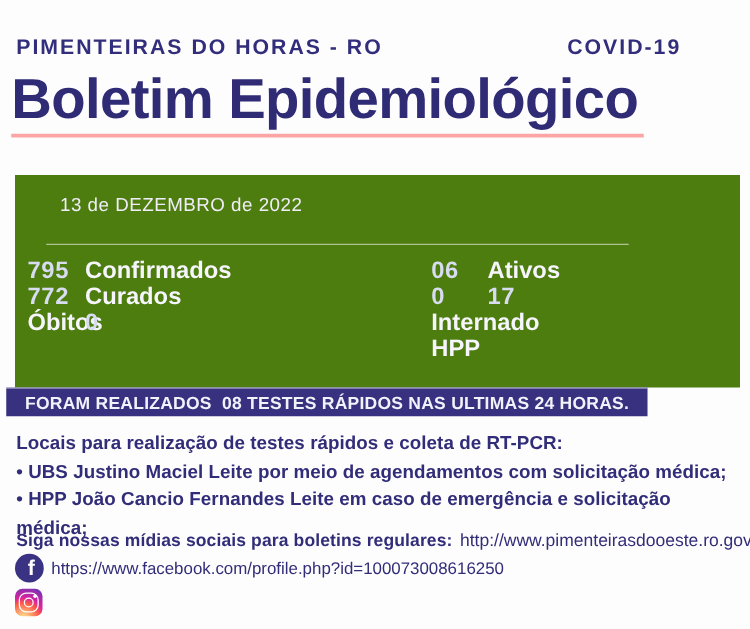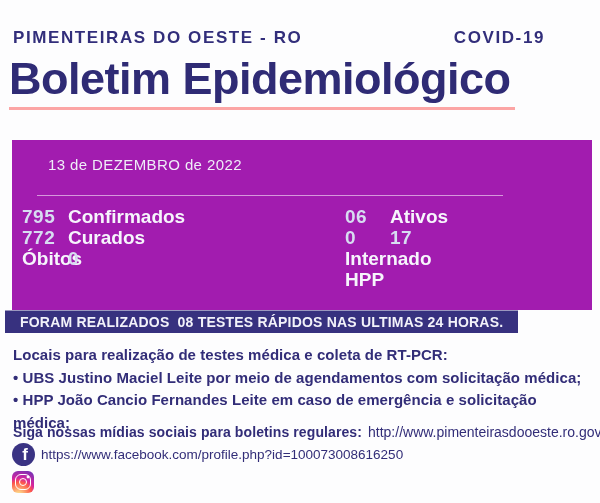--- a/index.html
+++ b/index.html
@@ -27,21 +27,21 @@
     font-size:45px; font-weight:700; letter-spacing:-0.5px;
     color:#2f2b75; line-height:48px;
     display:inline-block;
     border-bottom:3px solid #fca5a5;
     padding-bottom:4px; padding-right:4px;
   }
 
   
   .stats-panel {
     position:absolute; left:12px; top:140px; width:580px; height:170px;
-    background:#a21caf;
+    background:#4d7c0f;
     box-sizing:border-box;
   }
   .date-label {
     position:absolute; left:36px; top:16px;
     font-size:15px; letter-spacing:0.4px; color:#efedf8; font-weight:500;
   }
   .date-separator {
     position:absolute; left:25px; top:55px; width:466px; height:1px;
     background:rgba(255,255,255,0.55);
   }
@@ -119,21 +119,21 @@
     border:1.6px solid #ffffff; box-sizing:border-box;
     box-shadow:5px -5px 0 -2.6px #ffffff;
   }
 </style>
 </head>
 <body>
 
 <div class="page">
 
   <div class="topbar">
-    <span>PIMENTEIRAS DO OESTE - RO</span>
+    <span>PIMENTEIRAS DO HORAS - RO</span>
     <span>COVID-19</span>
   </div>
 
   <div class="title">Boletim Epidemiológico</div>
 
   <div class="stats-panel">
     <div class="date-label">13 de DEZEMBRO de 2022</div>
     <div class="date-separator"></div>
     <div class="stats-grid">
       <span class="stat-value">795</span>
@@ -148,21 +148,21 @@
       <span class="stat-value">17</span>
       <span class="stat-label">Óbitos</span>
       <span class="stat-value">0</span>
       <span class="stat-label">Internado HPP</span>
     </div>
   </div>
 
   <div class="tests-banner">FORAM REALIZADOS  08 TESTES RÁPIDOS NAS ULTIMAS 24 HORAS.</div>
 
   <div class="locations">
-    <div>Locais para realização de testes médica e coleta de RT-PCR:</div>
+    <div>Locais para realização de testes rápidos e coleta de RT-PCR:</div>
     <div>• UBS Justino Maciel Leite por meio de agendamentos com solicitação médica;</div>
     <div>• HPP João Cancio Fernandes Leite em caso de emergência e solicitação médica;</div>
   </div>
 
   <div class="social-line">
     <span class="bold">Siga nossas mídias sociais para boletins regulares:</span><span class="url">http://www.pimenteirasdooeste.ro.gov.br/</span>
   </div>
 
   <div class="social-row fb-row">
     <span class="fb-icon">f</span>

